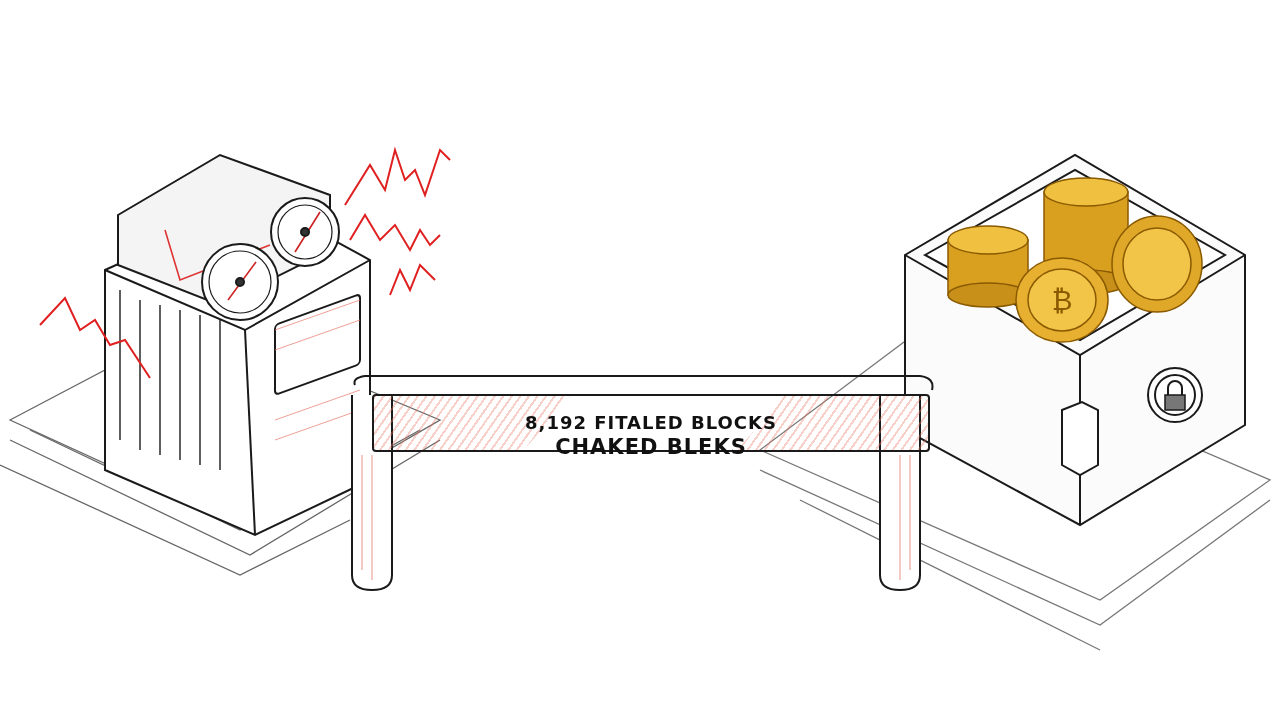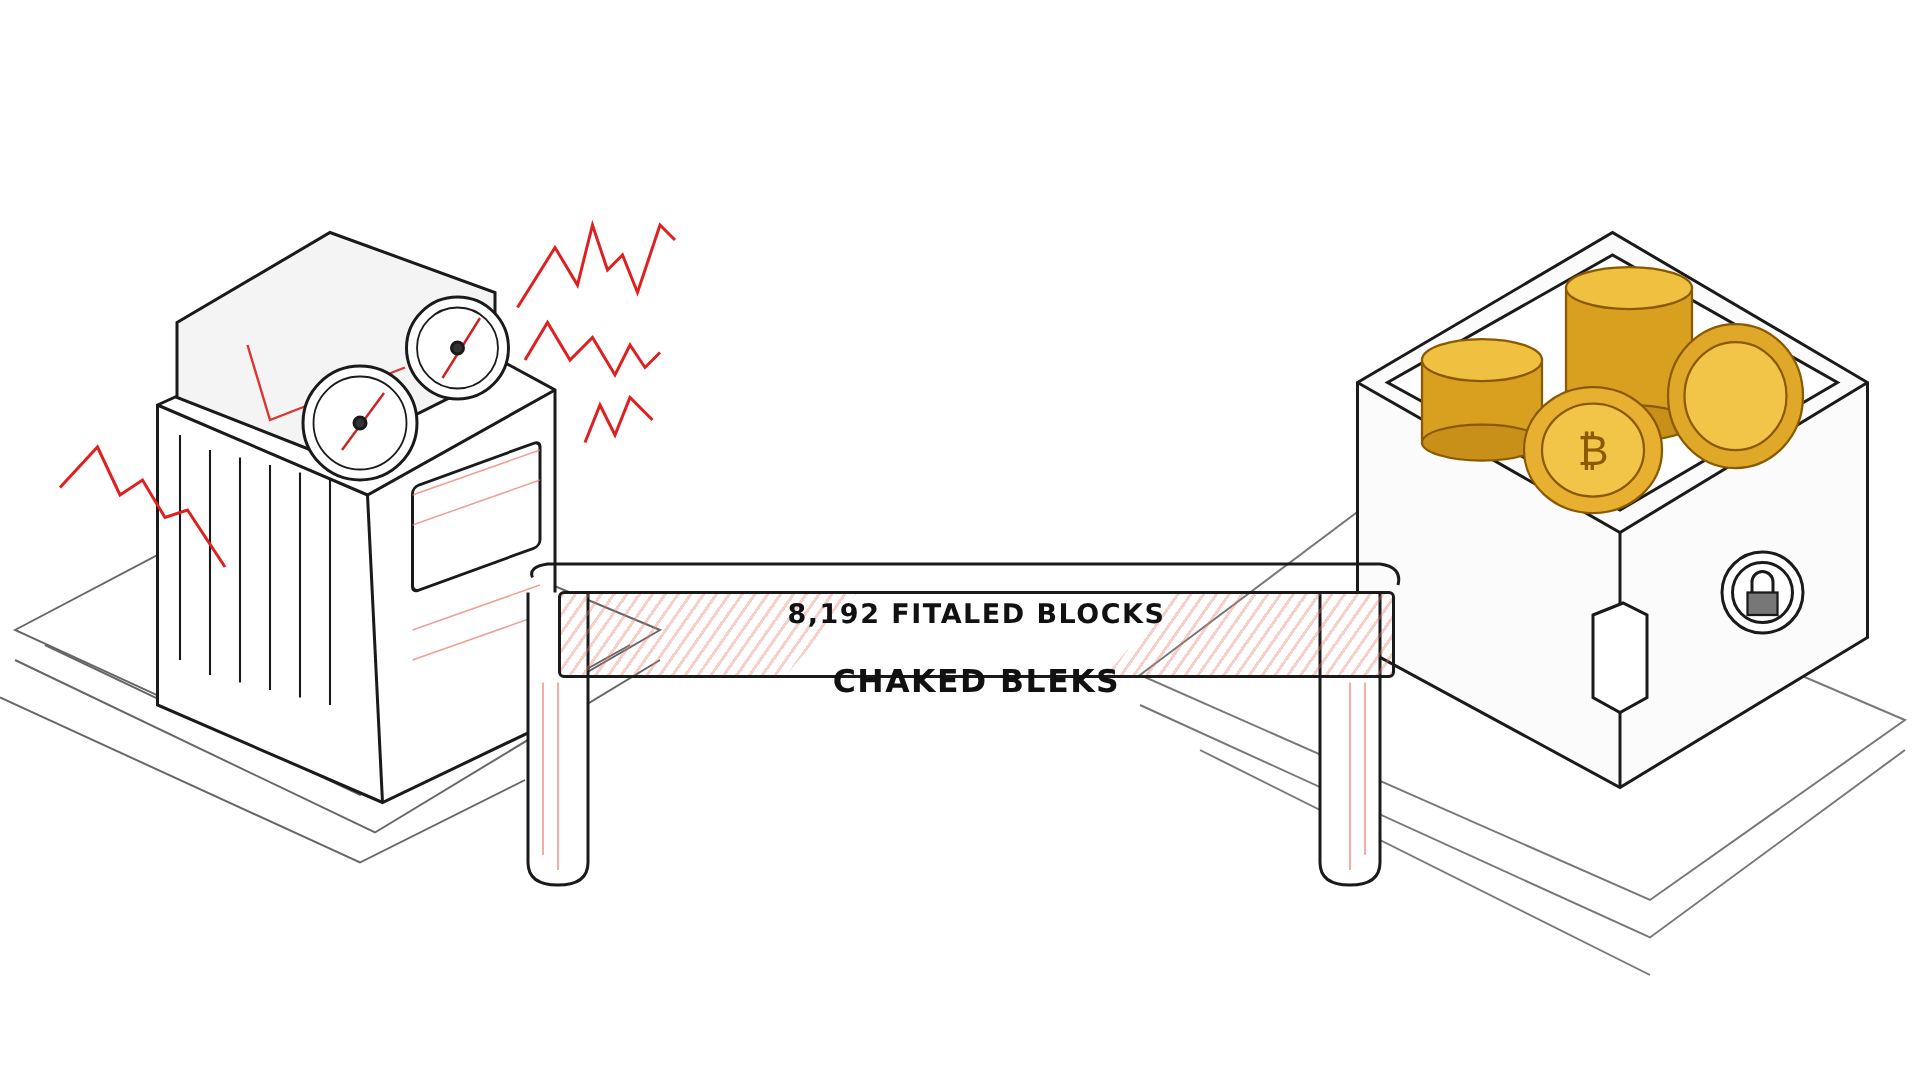--- a/index.html
+++ b/index.html
@@ -4,23 +4,23 @@
 <style>
   html,body{margin:0;padding:0;background:#ffffff;}
   body{width:1280px;height:720px;position:relative;overflow:hidden;font-family:"DejaVu Sans",sans-serif;}
   .layer{position:absolute;left:0;top:0;}
   .banner{position:absolute;left:372px;top:394px;width:558px;height:58px;border:2px solid #1a1a1a;border-radius:4px;
     background:
       repeating-linear-gradient(125deg, rgba(230,120,100,0.35) 0 2px, transparent 2px 7px);
     box-sizing:border-box;}
   .banner-clear{position:absolute;left:150px;top:0;width:260px;height:100%;background:#fff;
     clip-path:polygon(18% 0,100% 0,82% 100%,0 100%);}
-  .banner-text{position:absolute;left:0;right:0;top:3px;text-align:center;color:#111;font-weight:bold;letter-spacing:1px;}
+  .banner-text{position:absolute;left:0;right:0;top:16px;text-align:center;color:#111;font-weight:bold;letter-spacing:1px;}
   .l1{font-size:18px;line-height:22px;}
-  .l2{font-size:21px;line-height:26px;margin-top:20px;}
+  .l2{font-size:21px;line-height:26px;}
 </style>
 </head>
 <body>
 
 <svg class="layer" width="1280" height="720" viewBox="0 0 1280 720">
 
   <g fill="none" stroke="#666" stroke-width="1.3">
     <path d="M10 420 L200 320 L440 420 L250 530 Z"></path>
     <path d="M10 440 L250 555 L440 440"></path>
     <path d="M30 430 L240 530 L420 430"></path>

